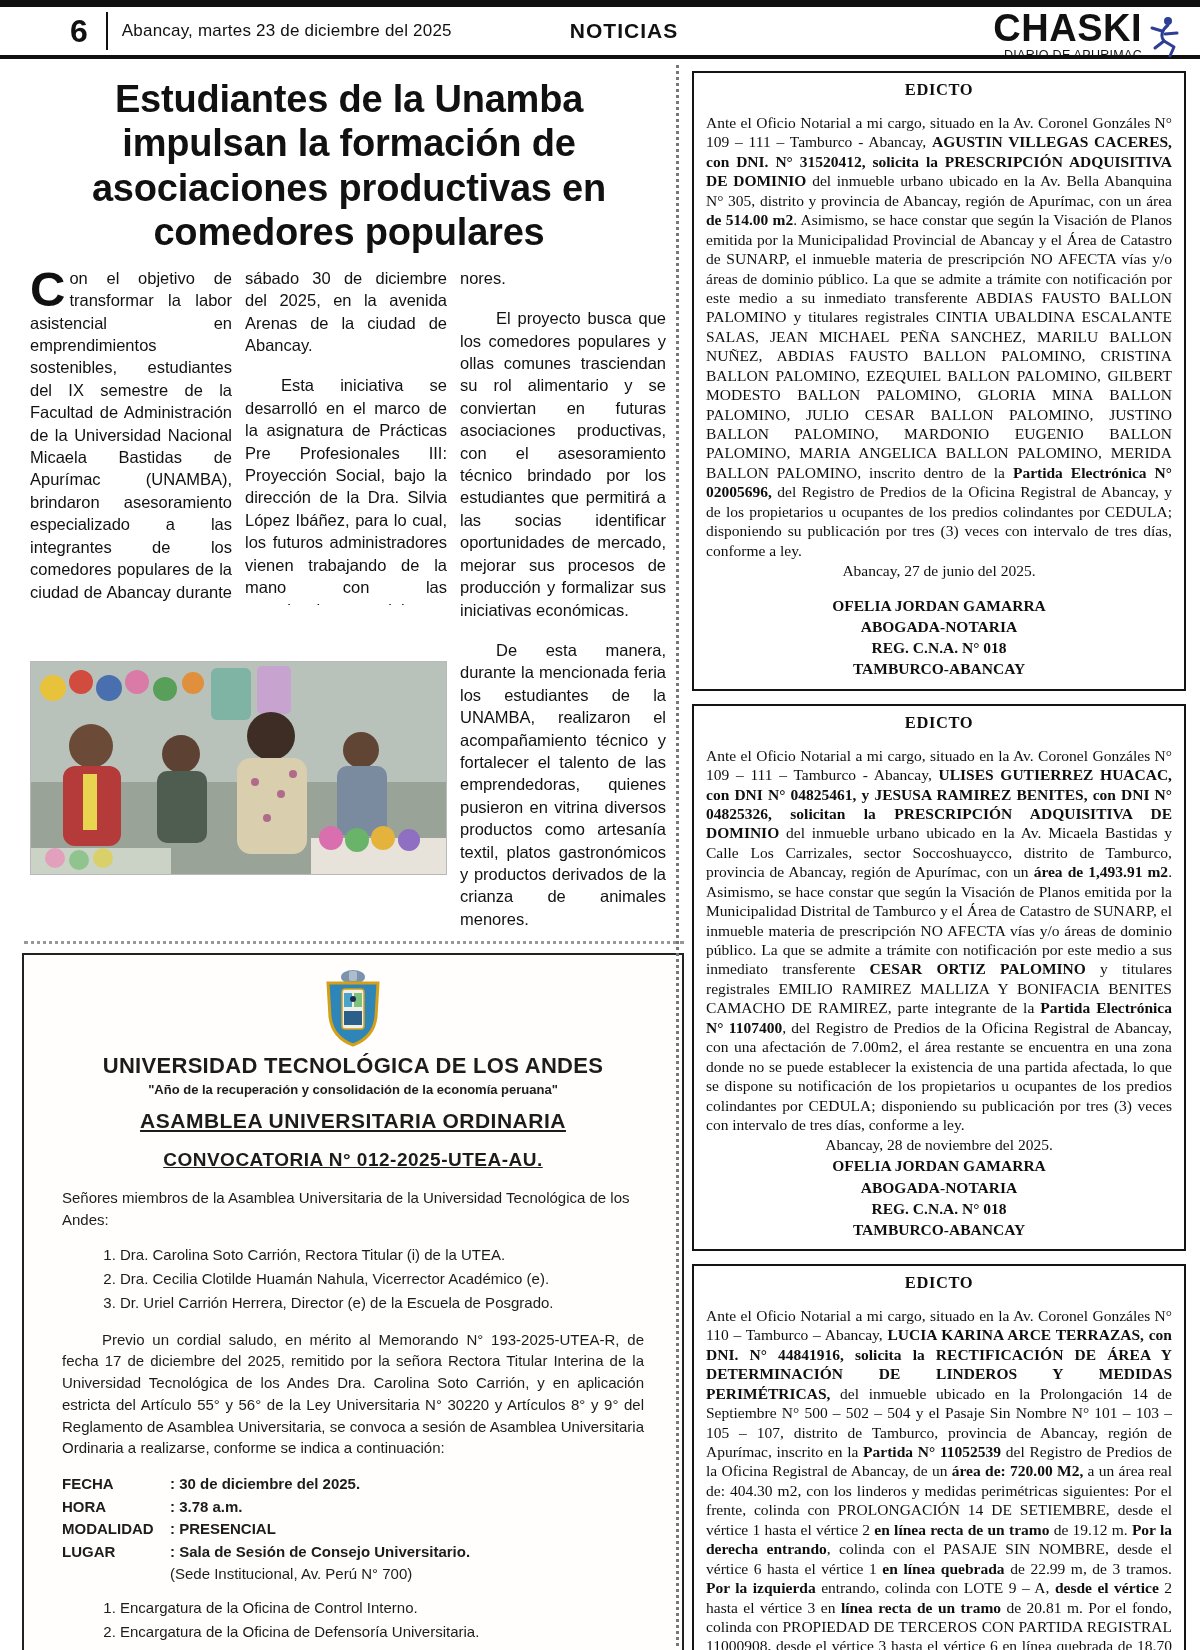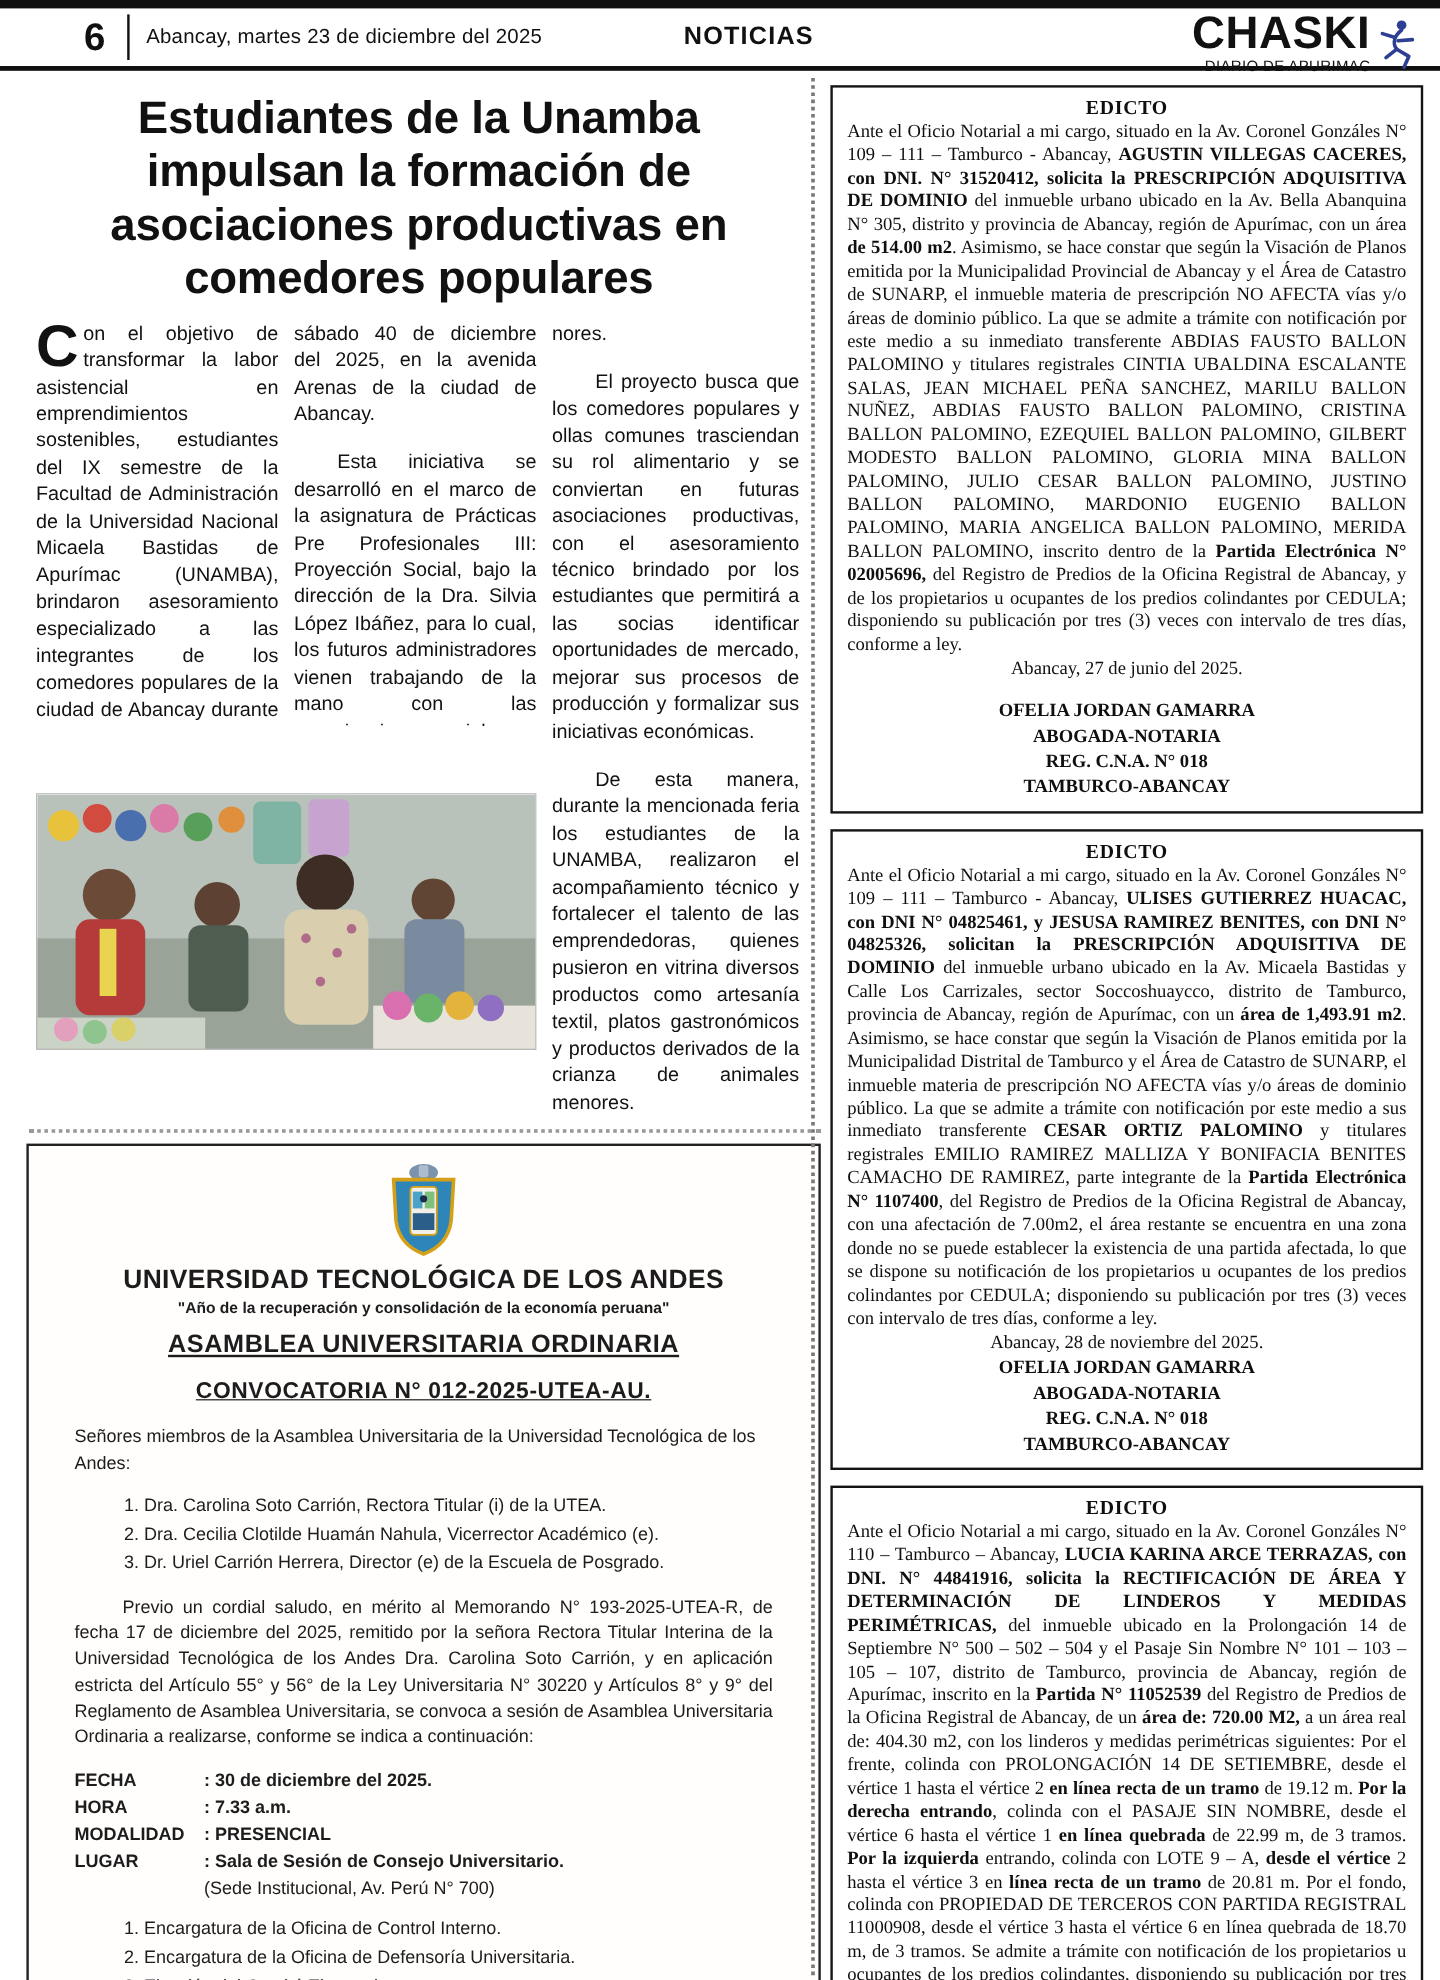--- a/index.html
+++ b/index.html
@@ -70,21 +70,21 @@
   .doc-date { text-align:right; margin:10px 36px 0 0; }
   .sigrow { display:flex; justify-content:space-between; padding:0 14px; margin-top:-6px; }
   .sig { width:292px; text-align:center; position:relative; }
   .sig-svg { position:absolute; left:50%; transform:translateX(-50%); top:-34px; z-index:2; pointer-events:none; }
   
   .edicto {
     border:2px solid #141414; background:#fff; padding:7px 12px 9px 12px;
     margin-bottom:13px; font-family:"Liberation Serif",serif; color:#0f0f0f;
   }
   .edicto-title { text-align:center; font-weight:bold; font-size:16.5px; letter-spacing:.6px; }
-  .edicto-body { font-size:15.5px; line-height:1.255; text-align:justify; }
+  .edicto-body { font-size:15.5px; line-height:1.255; text-align:justify;margin-top:13px; }
   .edicto .b { font-weight:bold; }
   .edicto-date { text-align:center; font-size:15.5px; margin-top:2px; }
   .edicto-notary { text-align:center; font-weight:bold; font-size:15.5px; line-height:1.3; margin-top:16px; }
   .edicto-notary div { margin-top:1px; }
   #edicto-3 { height:566px; }
   #edicto-1 { min-height:489px; }
   #edicto-2 { min-height:474px; }
 </style>
 </head>
 <body>
@@ -118,21 +118,21 @@
 
     <div class="left">
 
       <div class="headline">Estudiantes de la Unamba impulsan la formación de asociaciones productivas en comedores populares</div>
 
       <div class="article">
         <div class="artcol c12">
           <p><span class="dropcap">C</span><span>on el objetivo de transformar la labor asistencial en emprendimientos sostenibles, estudiantes del IX semestre de la Facultad de Administración de la Universidad Nacional Micaela Bastidas de Apurímac (UNAMBA), brindaron asesoramiento especializado a las integrantes de los comedores populares de la ciudad de Abancay durante la II Feria Agroecológica, Artesanal y Gastronómica de Comedores Populares y Ollas Comunes, desarrollado el</span></p>
         </div>
         <div class="artcol c12">
-          <p>sábado 40 de diciembre del 2025, en la avenida Arenas de la ciudad de Abancay.</p>
+          <p>sábado 30 de diciembre del 2025, en la avenida Arenas de la ciudad de Abancay.</p>
           <p>Esta iniciativa se desarrolló en el marco de la asignatura de Prácticas Pre Profesionales III: Proyección Social, bajo la dirección de la Dra. Silvia López Ibáñez, para lo cual, los futuros administradores vienen trabajando de la mano con las organizaciones sociales en la elaboración de planes de negocio enfocados en dos rubros estratégicos: textiles y crianza de animales me-</p>
         </div>
         <div class="artcol c3">
           <p>nores.</p>
           <p>El proyecto busca que los comedores populares y ollas comunes trasciendan su rol alimentario y se conviertan en futuras asociaciones productivas, con el asesoramiento técnico brindado por los estudiantes que permitirá a las socias identificar oportunidades de mercado, mejorar sus procesos de producción y formalizar sus iniciativas económicas.</p>
           <p>De esta manera, durante la mencionada feria los estudiantes de la UNAMBA, realizaron el acompañamiento técnico y fortalecer el talento de las emprendedoras, quienes pusieron en vitrina diversos productos como artesanía textil, platos gastronómicos y productos derivados de la crianza de animales menores.</p>
         </div>
         <div class="photo">
           <svg width="417" height="214" viewBox="0 0 417 214">
             <rect width="417" height="214" fill="#b9c2ba"></rect>
@@ -198,21 +198,21 @@
           <li><span class="b">Dr. Uriel Carrión Herrera,</span><span> Director (e) de la Escuela de Posgrado.</span></li>
         </ol>
         <p class="doc-body"><span>Previo un cordial saludo, en mérito al Memorando N° 193-2025-UTEA-R, de fecha 17 de diciembre del 2025, remitido por la señora Rectora Titular Interina de la Universidad Tecnológica de los Andes Dra. Carolina Soto Carrión, y en aplicación estricta del Artículo 55° y 56° de la Ley Universitaria N° 30220 y Artículos 8° y 9° del Reglamento de Asamblea Universitaria, se </span><span class="b">convoca a sesión de Asamblea Universitaria Ordinaria</span><span> a realizarse, conforme se indica a continuación:</span></p>
         <div class="doc-details">
           <div class="doc-detail-row">
             <span class="doc-detail-label">FECHA</span>
               <span>: 30 de diciembre del 2025.</span>
           </div>
           <div class="doc-detail-row">
             <span class="doc-detail-label">HORA</span>
-              <span>: 7.33 a.m.</span>
+              <span>: 3.78 a.m.</span>
           </div>
           <div class="doc-detail-row">
             <span class="doc-detail-label">MODALIDAD</span>
               <span>: PRESENCIAL</span>
           </div>
           <div class="doc-detail-row">
             <span class="doc-detail-label">LUGAR</span>
               <span>: Sala de Sesión de Consejo Universitario.</span>
           </div>
           <div class="doc-detail-sub">(Sede Institucional, Av. Perú N° 700)</div>

